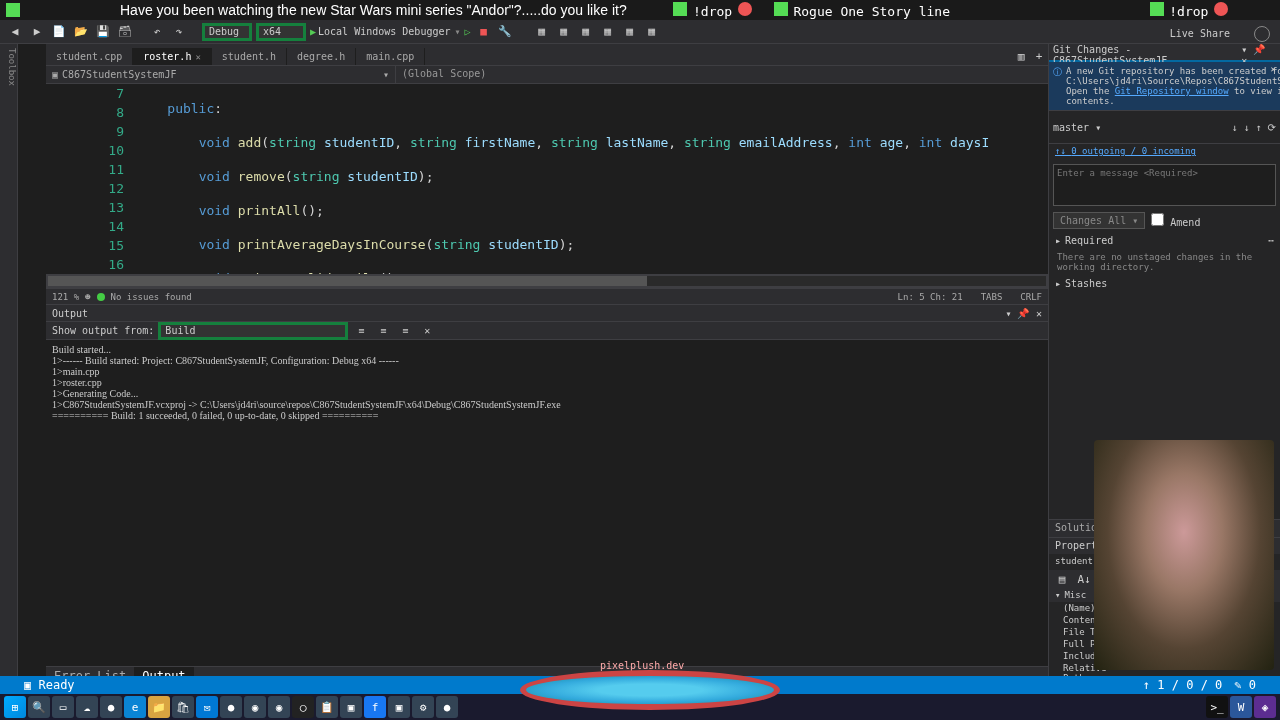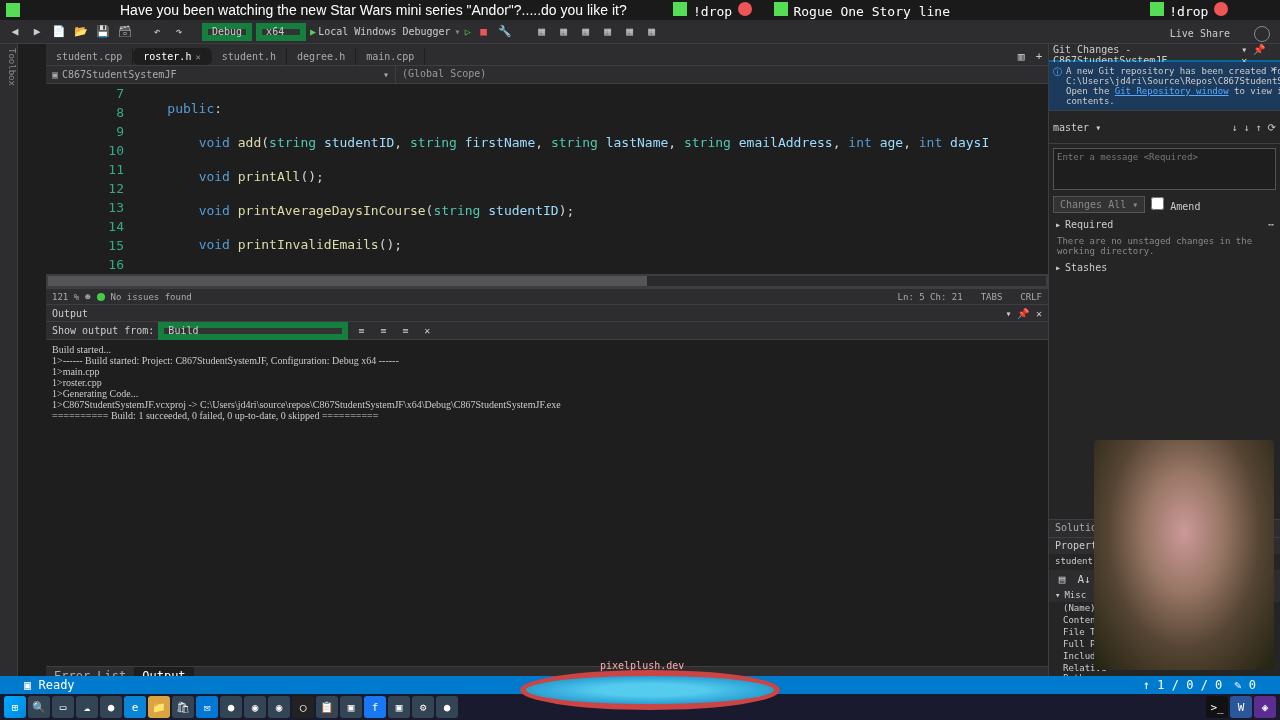--- a/index.html
+++ b/index.html
@@ -5,31 +5,31 @@
 *{margin:0;padding:0;box-sizing:border-box;font-family:Consolas,'Segoe UI',monospace;}
 body{background:#1e1e1e;color:#ccc;width:1280px;height:720px;overflow:hidden;font-size:11px;position:relative;}
 .topbar{height:20px;background:#1a1a1a;display:flex;align-items:center;padding:0 4px;overflow:hidden;white-space:nowrap;}
 .overlay-text{position:absolute;top:2px;left:120px;color:#fff;font-size:14px;font-family:Arial;z-index:5;white-space:nowrap;}
 .overlay-text2{position:absolute;top:2px;right:330px;color:#fff;font-size:13px;font-family:Arial;z-index:5;}
 .overlay-text3{position:absolute;top:2px;right:50px;color:#fff;font-size:13px;font-family:Arial;z-index:5;}
 .green-box{width:14px;height:14px;background:#5d5;display:inline-block;margin:0 2px;}
 .red-circ{width:14px;height:14px;background:#e55;border-radius:50%;display:inline-block;margin:0 2px;}
 .toolbar{height:24px;background:#2d2d30;display:flex;align-items:center;padding:0 6px;gap:4px;border-bottom:1px solid #3e3e42;}
 .tb-btn{width:18px;height:18px;display:flex;align-items:center;justify-content:center;color:#ccc;}
-.tb-drop{background:#333;border:6px solid #15803d;padding:1px 4px;font-size:10px;color:#ccc;min-width:50px;height:18px;display:flex;align-items:center;}
+.tb-drop{background:#333;border:3px solid #15803d;padding:1px 4px;font-size:10px;color:#ccc;min-width:50px;height:18px;display:flex;align-items:center;}
 .tb-play{color:#5c5;font-size:10px;}
 .tb-debug{color:#ccc;font-size:10px;display:flex;align-items:center;gap:2px;}
 .livesh{position:absolute;right:50px;top:28px;font-size:10px;color:#ccc;}
 .signin-icon{position:absolute;right:10px;top:26px;width:16px;height:16px;border:1px solid #888;border-radius:50%;}
 .main-row{display:flex;height:640px;}
 .left-gutter{width:18px;background:#2d2d30;border-right:1px solid #3e3e42;writing-mode:vertical-rl;font-size:9px;color:#888;padding-top:4px;}
 .center-col{flex:1;display:flex;flex-direction:column;margin-left:28px;}
 .tabs{height:22px;background:#2d2d30;display:flex;align-items:flex-end;border-bottom:1px solid #3e3e42;}
 .tab{padding:3px 10px;font-size:10px;color:#aaa;border-right:1px solid #1e1e1e;display:flex;align-items:center;gap:4px;}
-.tab.active{background:#1e1e1e;color:#fff;border-radius:6px;}
+.tab.active{background:#1e1e1e;color:#fff;}
 .tab .x{color:#888;font-size:9px;}
 .scope-bar{height:18px;background:#2d2d30;display:flex;border-bottom:1px solid #3e3e42;font-size:10px;}
 .scope-l{width:350px;border-right:1px solid #3e3e42;padding:2px 6px;color:#aaa;display:flex;align-items:center;gap:4px;}
 .scope-r{flex:1;padding:2px 6px;color:#999;}
 .editor{flex:none;height:190px;background:#1e1e1e;display:flex;font-family:Consolas,monospace;font-size:13px;position:relative;overflow:hidden;}
 .gutter{width:90px;text-align:right;padding-right:12px;color:#3a8;user-select:none;}
 .gutter div{height:19px;line-height:19px;}
 .code{flex:1;white-space:pre;color:#d4d4d4;position:relative;}
 .code-line{height:19px;line-height:19px;}
 .kw{color:#569cd6;}
@@ -178,20 +178,21 @@
           <div>11</div>
           <div>12</div>
           <div>13</div>
           <div>14</div>
           <div>15</div>
           <div>16</div>
       </div>
       <div class="code">
 <div class="code-line">    <span class="kw">public</span>:</div>
 <div class="code-line">        <span class="kw">void</span> <span class="fn">add</span>(<span class="ty">string</span> <span class="va">studentID</span>, <span class="ty">string</span> <span class="va">firstName</span>, <span class="ty">string</span> <span class="va">lastName</span>, <span class="ty">string</span> <span class="va">emailAddress</span>, <span class="kw">int</span> <span class="va">age</span>, <span class="kw">int</span> <span class="va">daysI</span></div>
+<div class="code-line">        <span class="kw">void</span> <span class="fn">remove</span>(<span class="ty">string</span> <span class="va">studentID</span>);</div>
 <div class="code-line">        <span class="kw">void</span> <span class="fn">printAll</span>();</div>
 <div class="code-line">        <span class="kw">void</span> <span class="fn">printAverageDaysInCourse</span>(<span class="ty">string</span> <span class="va">studentID</span>);</div>
 <div class="code-line">        <span class="kw">void</span> <span class="fn">printInvalidEmails</span>();</div>
 
 
 
 
       </div>
     </div>
     <div class="hscroll">
@@ -255,20 +256,21 @@
     </div>
     <div class="git-branch">
       <span><span>master</span> ▾</span>
       <span style="display:flex;gap:6px">
         <span>↓</span>
         <span>↓</span>
         <span>↑</span>
         <span>⟳</span>
       </span>
     </div>
+    <div class="git-sync">↑↓ <span>0 outgoing / 0 incoming</span></div>
     <div class="git-commit-box" placeholder="Enter a message &lt;Required&gt;"><span style="color:#777">Enter a message &lt;Required&gt;</span></div>
     <div class="git-commit-row">
       <span class="git-commit-btn"><span>Changes All</span> ▾</span>
       <label><input type="checkbox" style=""> <span>Amend</span></label>
     </div>
     <div class="git-sect">▸ <span>Required</span><span style="margin-left:auto">⋯</span></div>
     <div class="git-sect-body">There are no unstaged changes in the working directory.</div>
     <div class="git-sect">▸ <span>Stashes</span></div>
 
     <div style="flex:1"></div>

